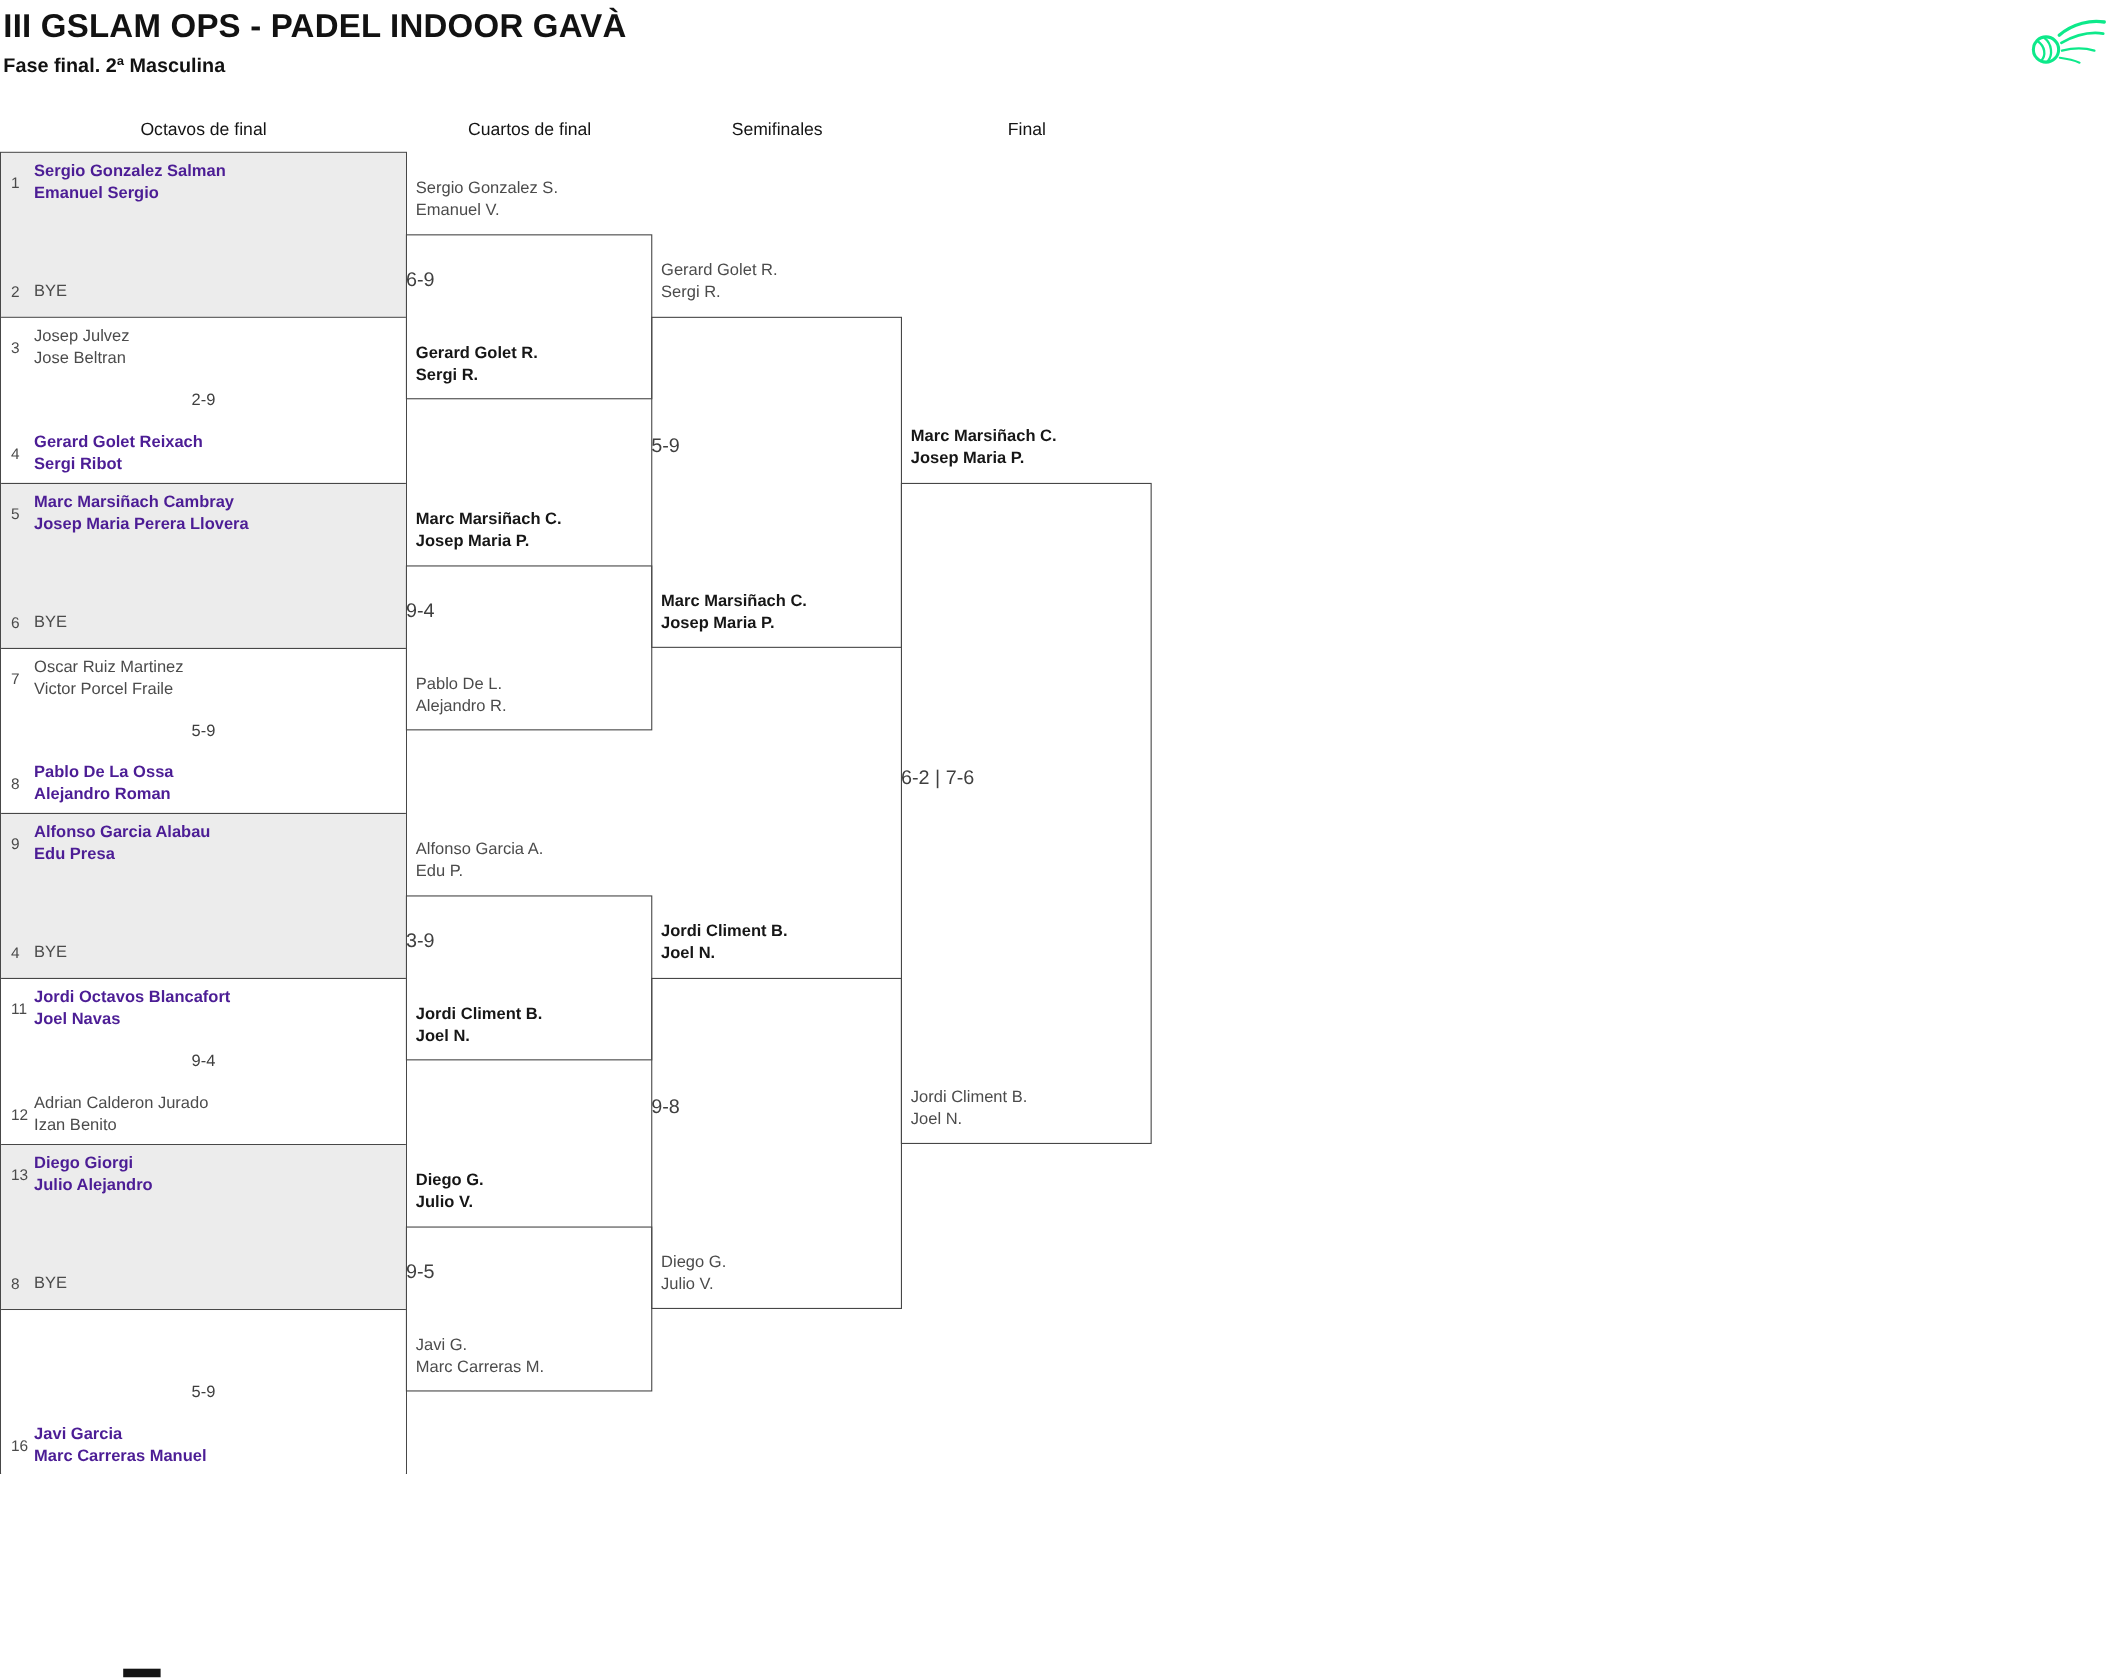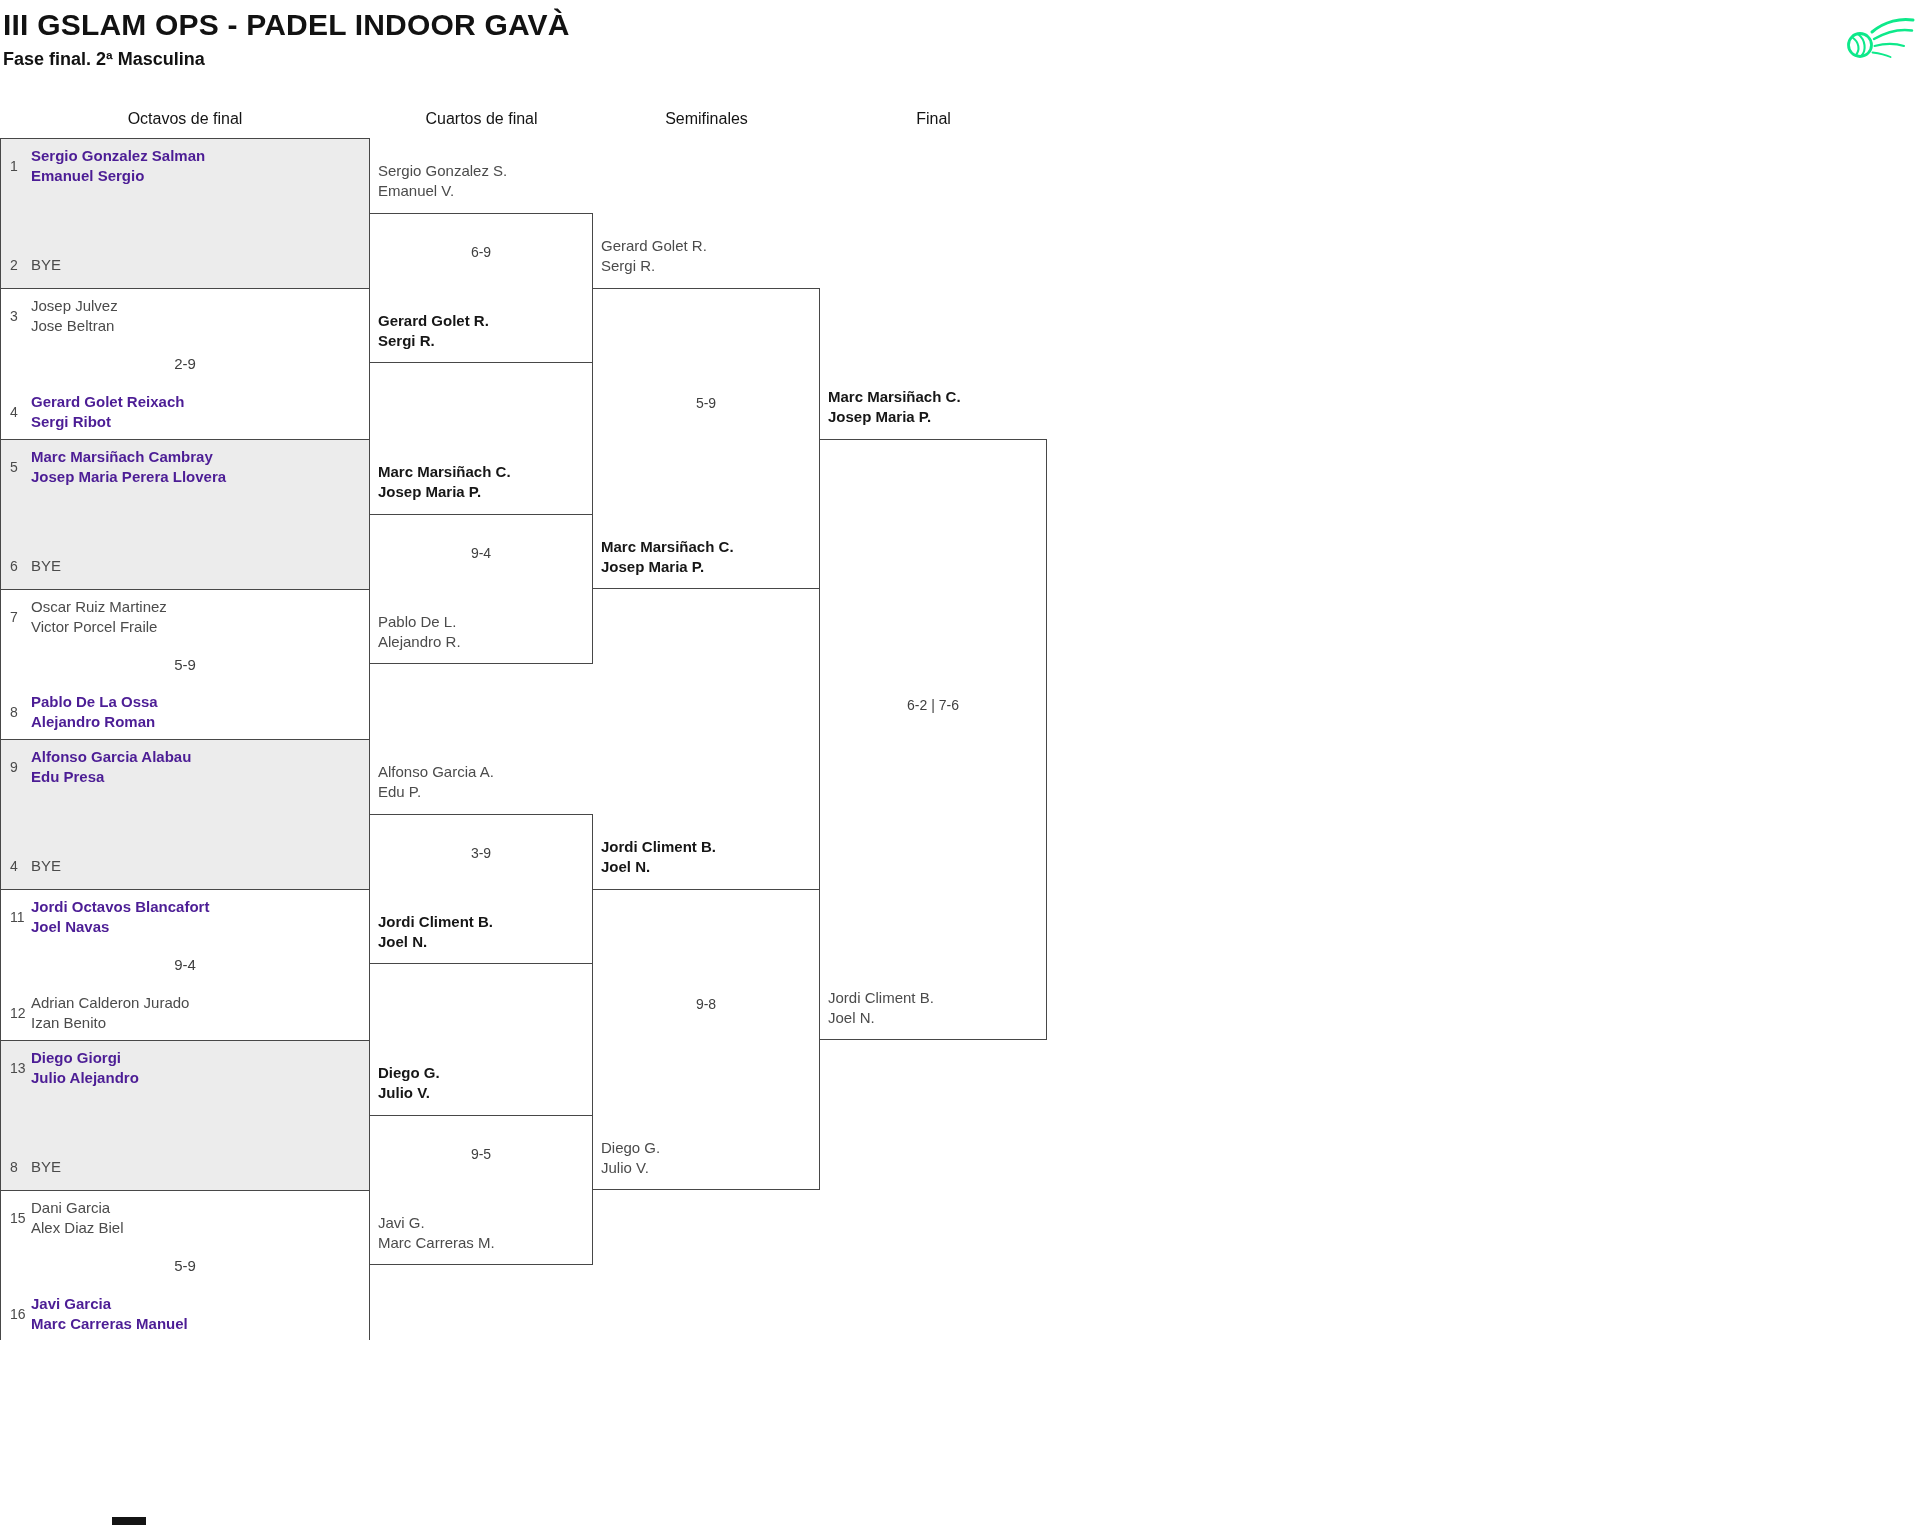--- a/index.html
+++ b/index.html
@@ -31,21 +31,21 @@
   .slot.top{top:7px;}
   .slot.bot{bottom:7px;}
   .slot.bye{bottom:13px;}
   .seed{flex:0 0 21px;font-size:14px;color:#4a4a4a;align-self:center;}
   .names{font-size:15px;line-height:20px;color:#4b4b4b;}
   .names.bold{font-weight:700;color:#4c1d95;}
   .r1-score{position:absolute;left:0;right:0;top:66px;text-align:center;font-size:15px;color:#3f3f3f;}
   .match{position:absolute;border:1px solid #474747;box-sizing:border-box;background:transparent;}
   .plabel{position:absolute;font-size:15px;line-height:20px;color:#4b4b4b;}
   .plabel.bold{font-weight:700;color:#161616;}
-  .mscore{position:absolute;text-align:center;font-size:14px;color:#3f3f3f;height:20px;}
+  .mscore{position:absolute;text-align:left;font-size:18px;color:#3f3f3f;height:20px;}
   .footer-mark{position:absolute;left:112px;top:1517px;width:34px;height:8px;background:#141414;}
 </style>
 </head>
 <body>
 
 <div class="page-title">III GSLAM OPS - PADEL INDOOR GAVÀ</div>
 <div class="page-subtitle">Fase final. 2ª Masculina</div>
 
 <svg class="logo" viewBox="0 0 72 50" aria-hidden="true">
   <g fill="none" stroke="#0de98a" stroke-linecap="round">
@@ -171,27 +171,20 @@
           </div>
         </div>
         <div class="slot bye">
           <div class="seed">8</div>
           <div class="names">
             <div>BYE</div>
           </div>
         </div>
       </div>
       <div class="r1-box" style="height: 150.25px; background: rgb(255, 255, 255);">
-        <div class="slot top">
-          <div class="seed">15</div>
-          <div class="names">
-            <div>Dani Garcia</div>
-            <div>Alex Diaz Biel</div>
-          </div>
-        </div>
         <div class="r1-score">5-9</div>
         <div class="slot bot">
           <div class="seed">16</div>
           <div class="names bold">
             <div>Javi Garcia</div>
             <div>Marc Carreras Manuel</div>
           </div>
         </div>
       </div>
     </div>

